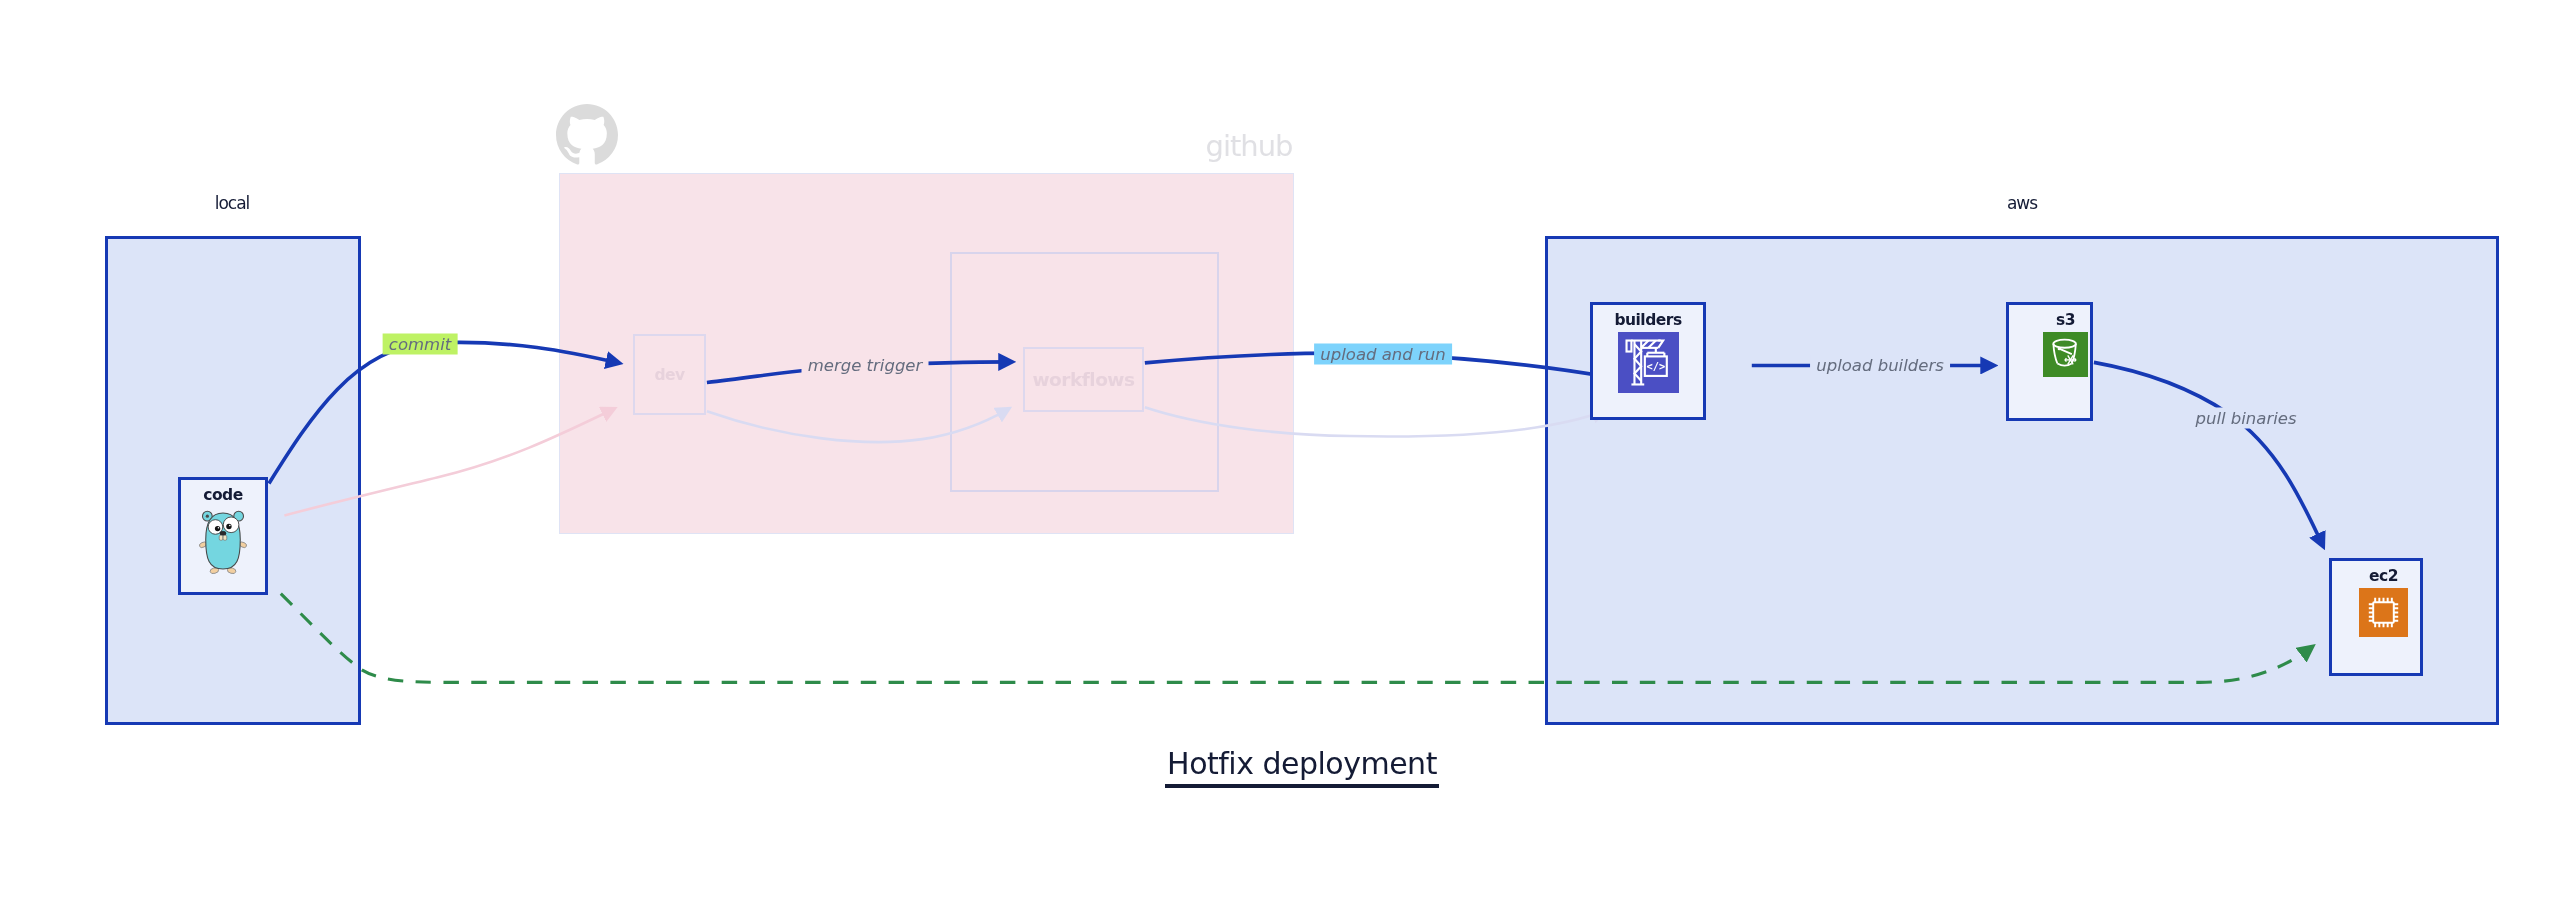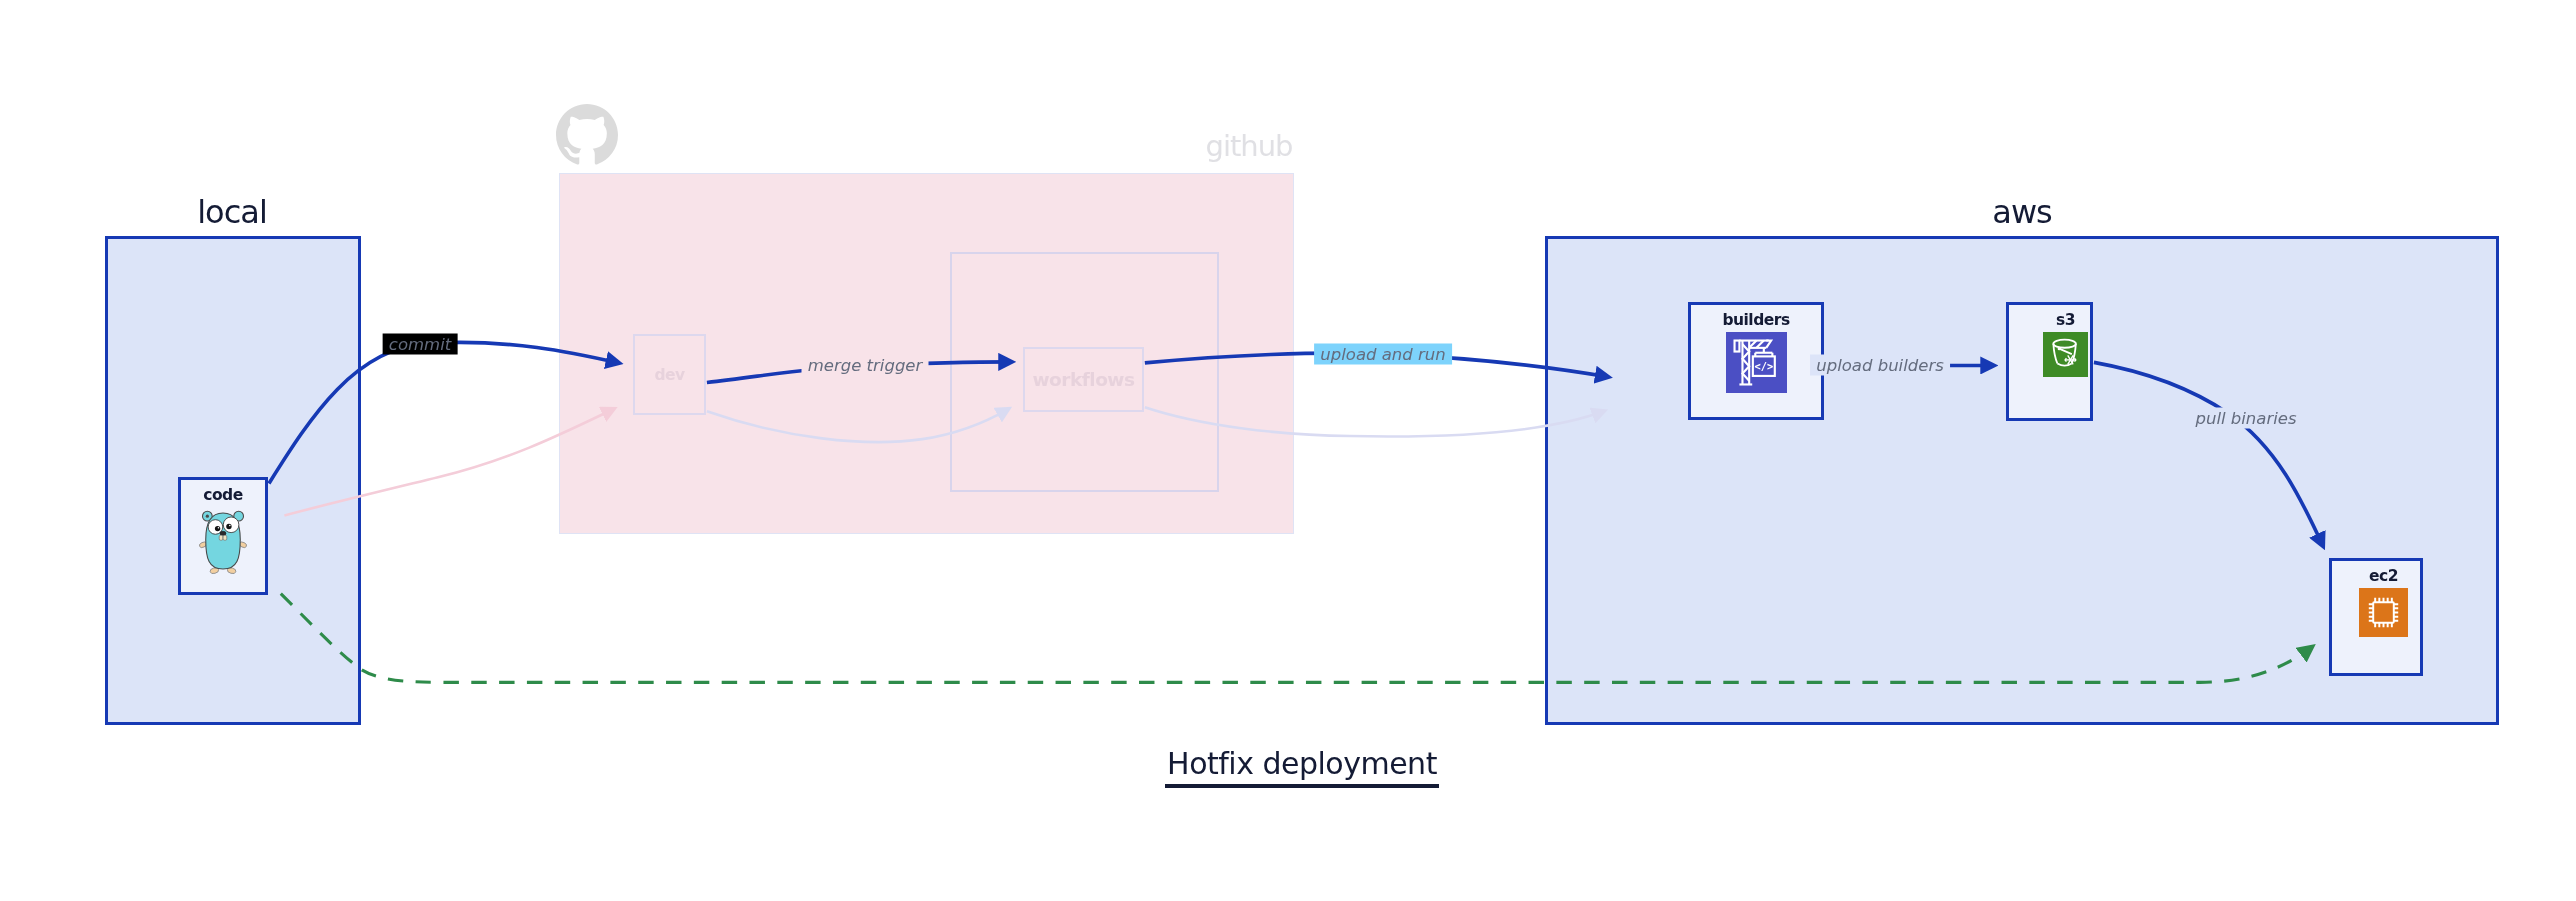--- a/index.html
+++ b/index.html
@@ -15,56 +15,56 @@
   .stage{position:relative;width:2604px;height:902px;background:#fff;overflow:hidden;}
 
   
   .zone{position:absolute;}
   .zone-blue{background:var(--zone-blue-fill);border:3.1px solid var(--zone-blue-border);}
   .zone-local{left:105px;top:236px;width:256px;height:489px;}
   .zone-aws{left:1545px;top:236px;width:954px;height:489px;}
   .zone-github{left:559px;top:173px;width:735px;height:361px;background:var(--github-fill);border:1.5px solid var(--github-border);}
   .zone-master{left:950px;top:252px;width:269px;height:240px;border:2.1px solid #d8d4ec;background:transparent;}
 
-  .zone-label{position:absolute;color:var(--text-dark);font-size:32px;letter-spacing:-1px;transform:translate(-50%,0);white-space:nowrap;}
+  .zone-label{position:absolute;color:var(--text-dark);font-size:17px;letter-spacing:-1px;transform:translate(-50%,0);white-space:nowrap;}
   .label-local{left:232px;top:193px;}
   .label-aws{left:2022px;top:193px;}
   .label-github{left:1249px;top:129px;color:var(--github-gray);font-size:29px;}
   .label-master{left:1085px;top:215px;color:#e8d4de;font-size:25px;}
 
   
   .node{position:absolute;display:flex;flex-direction:column;align-items:center;}
   .node-solid{background:var(--node-fill);border:3.1px solid var(--zone-blue-border);}
   .node-faded{background:transparent;border:2.1px solid var(--faded-border);justify-content:center;}
   .node-label{font-weight:bold;font-size:15.5px;letter-spacing:-0.5px;color:var(--text-dark);margin-top:6.2px;white-space:nowrap;}
   .node-faded .node-label{color:var(--faded-text);margin-top:0;}
   .node-code{left:178px;top:477px;width:90px;height:118px;}
   .node-dev{left:633px;top:334px;width:73px;height:81px;}
   .node-workflows{left:1023px;top:347px;width:121px;height:65px;font-size:19.6px;}
   .node-workflows .node-label{font-size:18.5px;}
-  .node-builders{left:1688px;top:302px;width:136px;height:118px;}
+  .node-builders{left:1590px;top:302px;width:116px;height:118px;}
   .node-s3{left:2006px;top:302px;width:87px;height:119px;padding-left:32px;}
   .node-ec2{left:2329px;top:558px;width:94px;height:118px;padding-left:15px;}
   .icon-wrap{margin-top:3.1px;}
 
   
   .edges{position:absolute;left:0;top:0;width:2604px;height:902px;z-index:3;pointer-events:none;}
   .node{z-index:4;}
   .zone{z-index:1;}
   .zone-master{z-index:2;}
   .edge-blue{stroke:var(--arrow-blue);stroke-width:7;fill:none;}
   .edge-pink{stroke:var(--ghost-pink);stroke-width:5;fill:none;}
   .edge-lav{stroke:var(--ghost-lavender);stroke-width:5;fill:none;}
   .edge-green{stroke:var(--hotfix-green);stroke-width:6;fill:none;stroke-dasharray:30 24;}
   .mk-blue{fill:var(--arrow-blue);} .mk-pink{fill:var(--ghost-pink);}
   .mk-lav{fill:var(--ghost-lavender);} .mk-green{fill:var(--hotfix-green);}
 
   
   .edge-label{position:absolute;z-index:5;font-style:italic;font-size:16.5px;color:var(--edge-label);transform:translate(-50%,-50%);padding:1px 6.2px;white-space:nowrap;}
-  .el-commit{left:420px;top:344px;background:#000000;}
+  .el-commit{left:420px;top:344px;background:#bef264;}
   .el-merge{left:865px;top:365px;background:var(--github-fill);}
   .el-uploadrun{left:1383px;top:354px;background:#7dd3fc;}
   .el-uploadbin{left:1880px;top:365px;background:var(--zone-blue-fill);}
   .el-pullbin{left:2246px;top:418px;background:var(--zone-blue-fill);}
 
   
   .title{position:absolute;left:1302px;top:746px;transform:translate(-50%,0);z-index:5;
     color:var(--text-dark);font-size:30px;letter-spacing:-0.5px;white-space:nowrap;
     border-bottom:4.6px solid var(--text-dark);padding:0 2.1px 3.1px 2.1px;}
 

